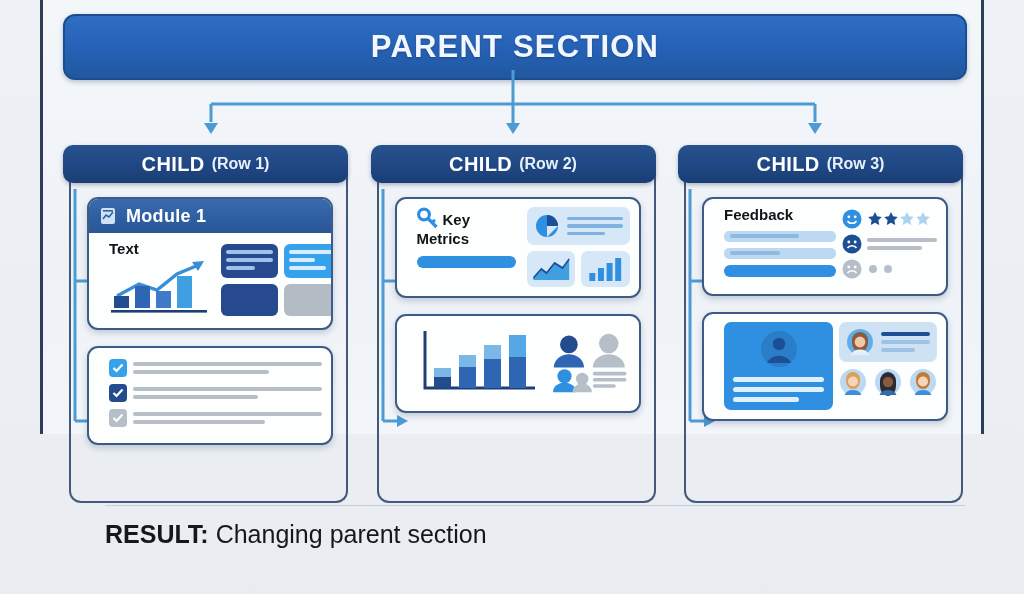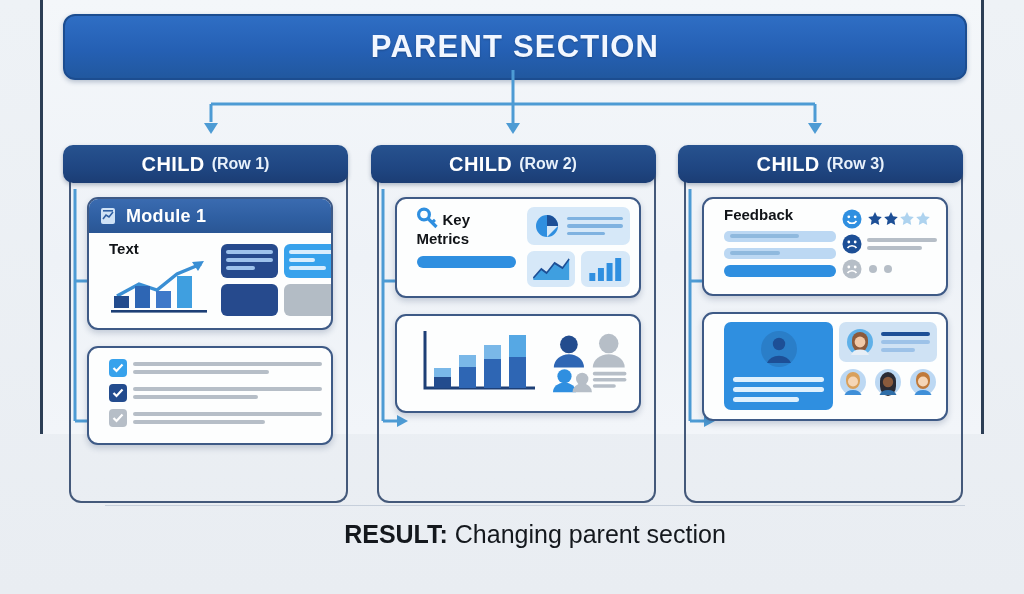--- a/index.html
+++ b/index.html
@@ -76,21 +76,21 @@
   .blue{background:#2f8fe0;}
 
   .card{border-radius:6px;}
   .softcard{background:#d6e8f8;border-radius:7px;}
 
   svg{display:block;}
 
   
   .divider{position:absolute;left:62px;top:505px;width:860px;height:1px;background:#c6cfdb;}
   .result{
-    position:absolute;left:62px;top:518px;width:860px;text-align:center;
+    position:absolute;left:62px;top:518px;width:860px;text-align:left;
     font-size:25px;line-height:1.28;color:#14181d;
   }
   .result b{font-weight:bold;}
 </style>
 </head>
 <body>
 
 <div class="stage">
   <div class="panel">
 

